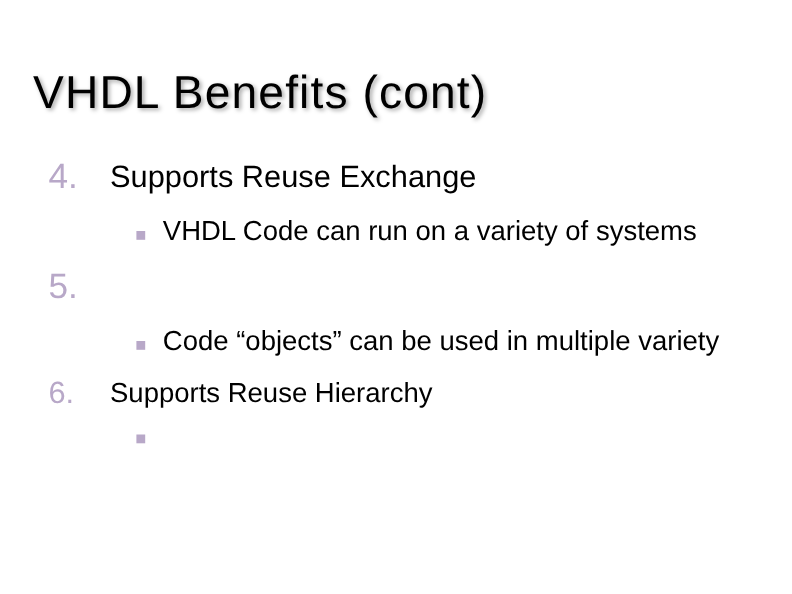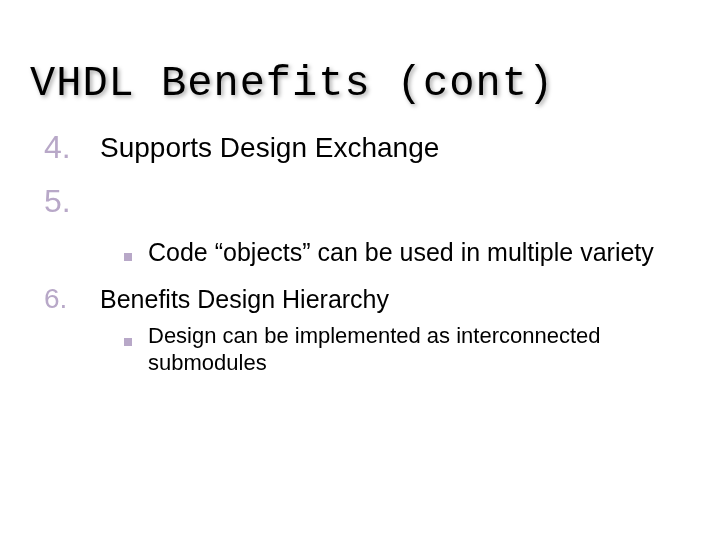--- a/index.html
+++ b/index.html
@@ -16,24 +16,23 @@
     position: relative;
     width: 720px;
     height: 540px;
     box-sizing: border-box;
     padding: 60px 30px 0 30px;
   }
   .title {
     font-size: 42px;
     font-weight: 400;
     letter-spacing: 1px;
-    margin: 0 0 20px 0;
+    margin: 0 0 33px 0;
     text-shadow: 2px 2px 4px rgba(0,0,0,0.35);
     color: #000000;
-    font-family: Liberation Mono, monospace;
   }
   .list {
     margin: 0;
     padding: 0;
   }
   .item-row {
     display: flex;
     align-items: flex-start;
     margin: 0;
   }
@@ -89,34 +88,37 @@
 <body>
 
 <div class="slide">
 
   <h1 class="title">VHDL  Benefits  (cont)</h1>
 
   <div class="list">
 
     <div class="item-row gap-lg">
       <div class="num">4.</div>
-      <div class="item-text">Supports Design Exchange</div>
+      <div class="item-text">Supports Reuse Exchange</div>
+    </div>
+    <div class="sub-row">
+      <div class="sub-bullet"><span class="sq"></span></div>
+      <div class="sub-text">VHDL Code can run on a variety of systems</div>
     </div>
 
     <div class="item-row gap-lg">
       <div class="num">5.</div>
     </div>
     <div class="sub-row">
       <div class="sub-bullet"><span class="sq"></span></div>
       <div class="sub-text">Code “objects” can be used in multiple variety</div>
     </div>
 
     <div class="item-row" style="margin-top:4px;">
       <div class="num" style="font-size:28px;">6.</div>
-      <div class="item-text small">Benefits Design Hierarchy</div>
+      <div class="item-text small">Supports Reuse Hierarchy</div>
     </div>
     <div class="sub-row">
       <div class="sub-bullet"><span class="sq"></span></div>
-      <div class="sub-text small">Design can be implemented as interconnected submodules</div>
     </div>
 
   </div>
 </div>
 
 </body></html>

